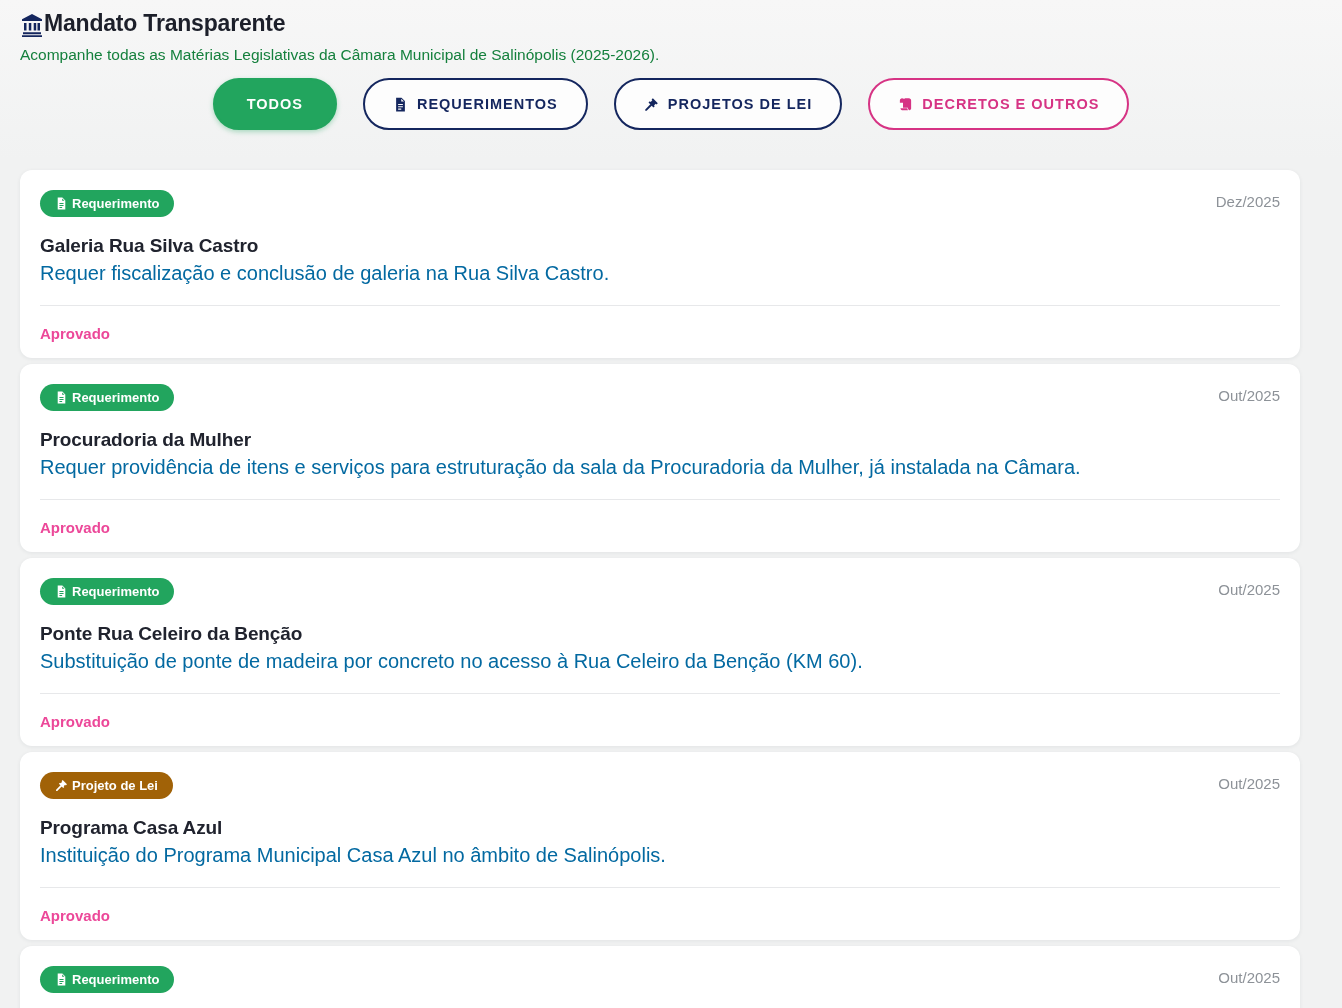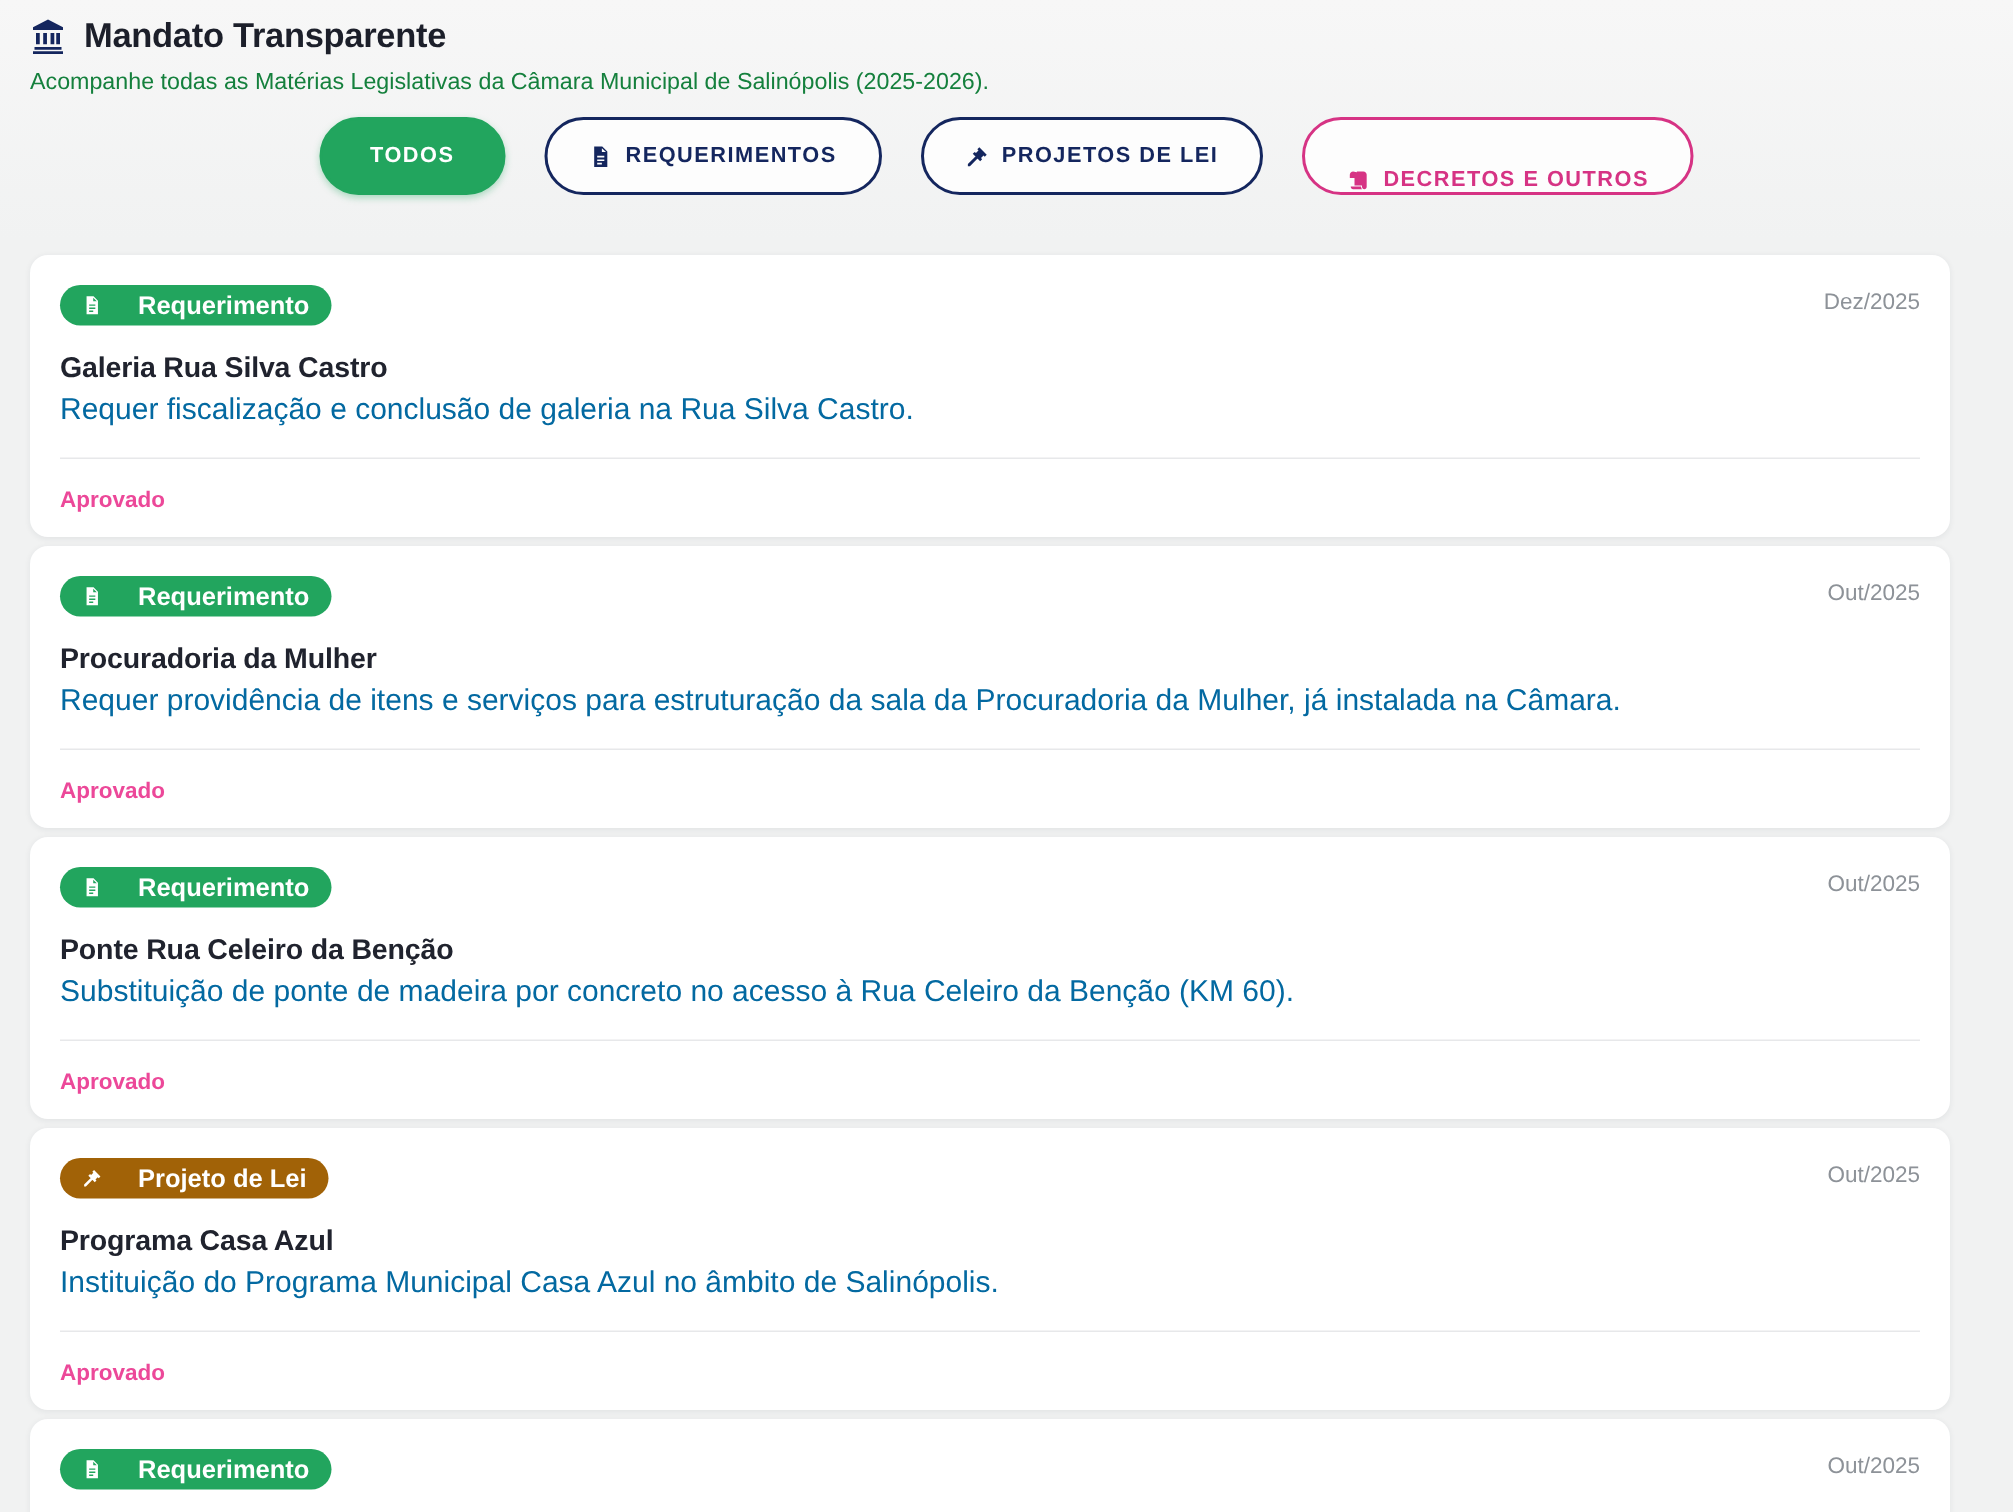--- a/index.html
+++ b/index.html
@@ -7,49 +7,49 @@
   body {
     font-family:"Liberation Sans","DejaVu Sans",sans-serif;
     background:linear-gradient(180deg,#f7f7f7 0%,#f1f2f2 160px);
     color:#20232e;
   }
   .icon { display:inline-flex; align-items:center; justify-content:center; }
   .icon svg { width:1em; height:1em; fill:currentColor; display:block; }
 
   
   .header { padding:10px 20px 0 20px; }
-  .title-row { display:flex; align-items:center; gap:12px; }
+  .title-row { display:flex; align-items:flex-end; gap:0; }
   .title-row .icon { font-size:24px; color:#14265e; }
   h1 { font-size:23px; font-weight:bold; color:#1c1f2a; letter-spacing:-0.2px; }
   .subtitle { margin-top:9px; font-size:15.5px; color:#15803d; }
 
   
   .filters { display:flex; justify-content:center; align-items:center; gap:26px; margin-top:14px; }
   .btn {
     height:52px; border-radius:999px; display:inline-flex; align-items:center; gap:9px;
     padding:0 28px; font-size:14.5px; font-weight:bold; letter-spacing:1px;
     background:transparent; border:2px solid transparent; cursor:pointer;
     font-family:inherit; text-transform:uppercase;
   }
   .btn .icon { font-size:15px; }
   .btn-solid-green { background:#22a55e; color:#ffffff; border-color:#22a55e; padding:0 32px;
     box-shadow:0 2px 5px rgba(34,165,94,.35); }
   .btn-outline-navy { color:#14265e; border-color:#14265e; background:#fdfdfd; }
-  .btn-outline-pink { color:#d63384; border-color:#d63384; background:#fdfdfd;align-items:flex-end; }
+  .btn-outline-pink { color:#d63384; border-color:#d63384; background:#fdfdfd; }
 
   
   .cards { width:1280px; margin:40px 0 0 20px; }
   .card {
     background:#ffffff; border-radius:12px; padding:20px 20px 15px 20px; margin-bottom:6px;
     box-shadow:0 1px 4px rgba(30,40,60,.07);
   }
   .card-top { display:flex; align-items:flex-start; justify-content:space-between; }
   .badge {
-    height:27px; border-radius:999px; display:inline-flex; align-items:center; gap:24px;
-    padding:0 15px; color:#fff; font-size:17px; font-weight:bold;
+    height:27px; border-radius:999px; display:inline-flex; align-items:center; gap:4px;
+    padding:0 15px; color:#fff; font-size:13px; font-weight:bold;
   }
   .badge .icon { font-size:13px; }
   .badge-green { background:#22a55e; }
   .badge-navy  { background:#a16207; }
   .card-date { font-size:15px; color:#8d9298; padding-top:3px; }
   .card-title { margin-top:17px; font-size:19px; font-weight:bold; color:#20232e; line-height:23px; letter-spacing:-0.1px; }
   .card-desc  { margin-top:6px; font-size:20px; color:#0369a1; line-height:21px; }
   .card hr { border:none; border-top:1px solid #e7e8ea; margin-top:21px; }
   .card-status { margin-top:19px; font-size:15px; color:#1b2f6e; line-height:18px; }
   .card-status b { color:#ec4899; font-weight:bold; }

